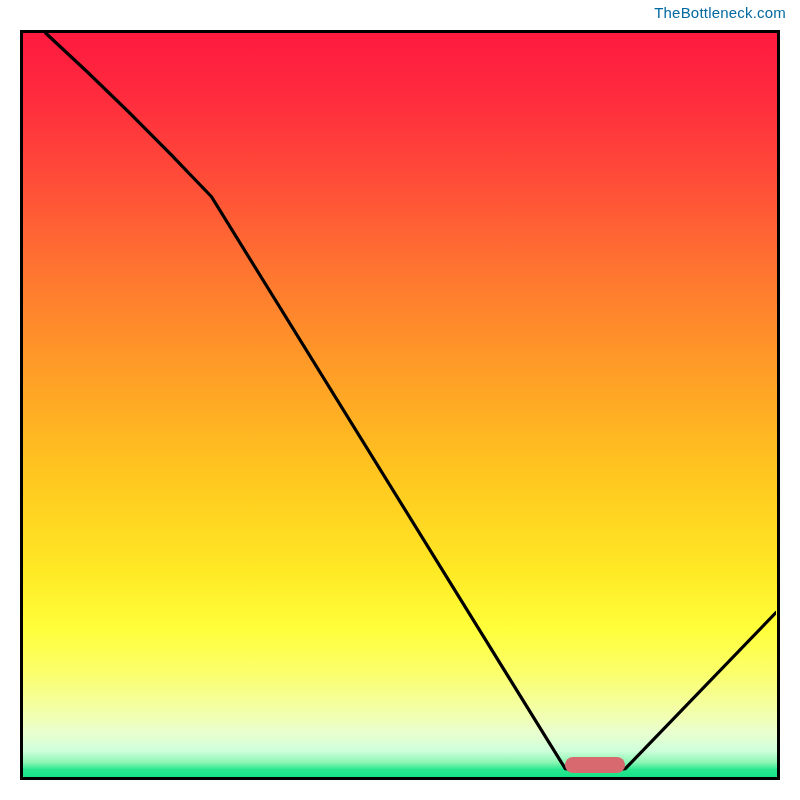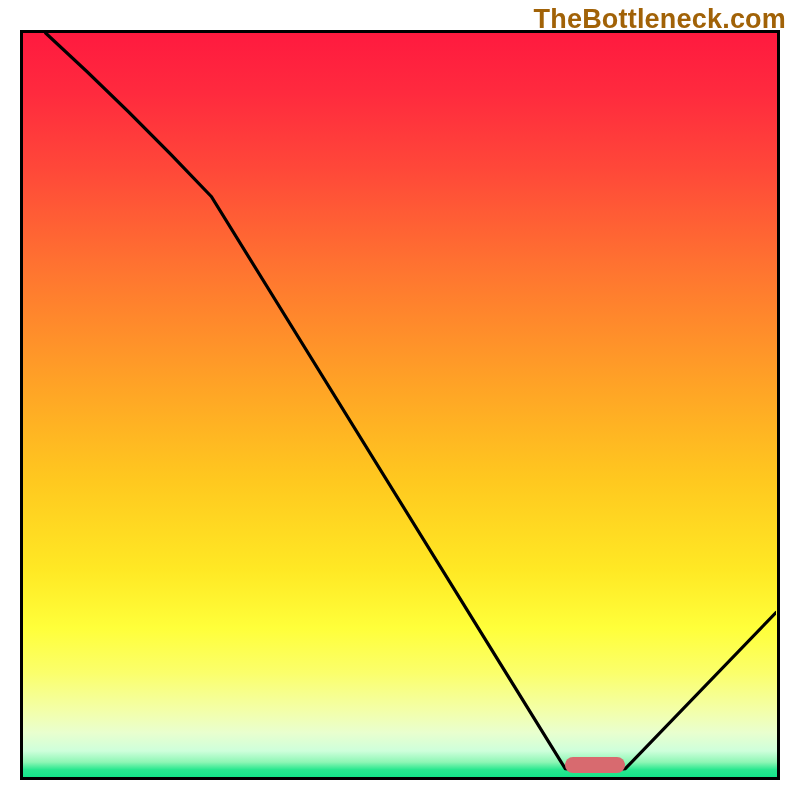--- a/index.html
+++ b/index.html
@@ -13,23 +13,23 @@
   .wrap {
     position: relative;
     width: 800px;
     height: 800px;
   }
   .attribution {
     position: absolute;
     top: 4px;
     right: 14px;
     font-family: Arial, Helvetica, sans-serif;
-    font-size: 27px;
-    font-weight: bold;
-    color: #a16207;
+    font-size: 15px;
+    font-weight: normal;
+    color: #0369a1;
     letter-spacing: 0.2px;
   }
   .plot-box {
     position: absolute;
     left: 20px;
     top: 30px;
     width: 760px;
     height: 750px;
     border: 3.5px solid #000;
     box-sizing: border-box;

